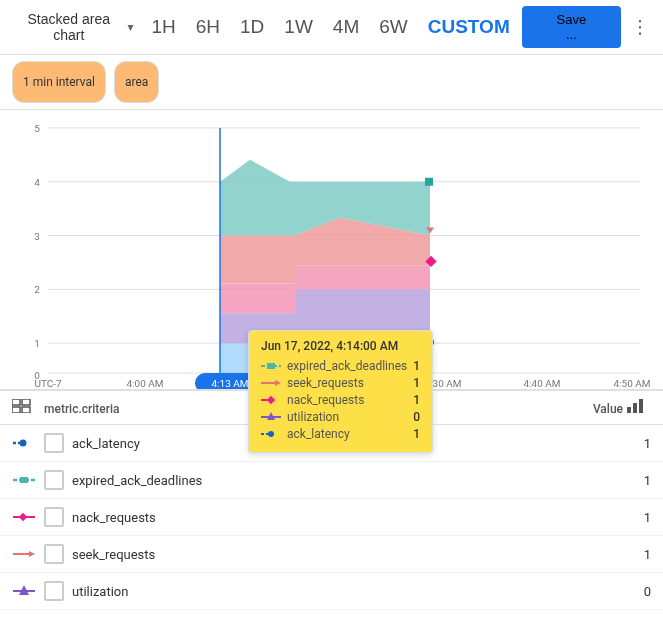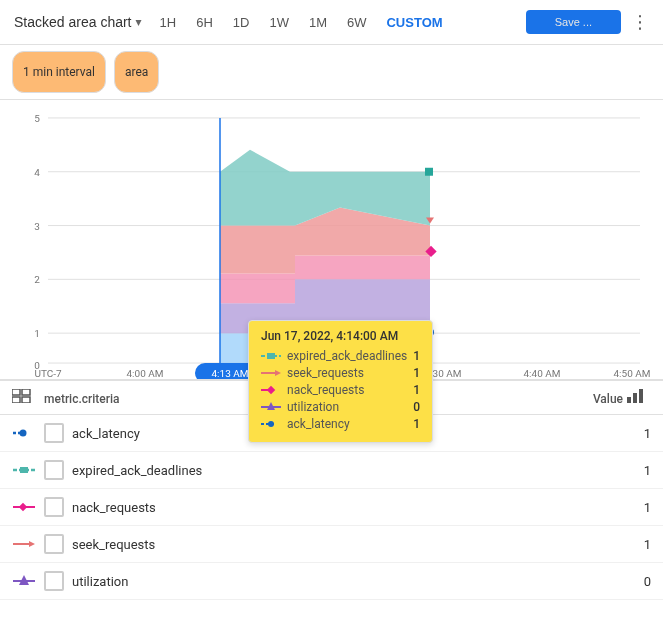--- a/index.html
+++ b/index.html
@@ -14,28 +14,28 @@
       gap: 4px;
     }
     .chart-title-btn {
       display: flex; align-items: center; gap: 4px;
       font-size: 14px; font-weight: 500; color: #333;
       background: none; border: none; cursor: pointer;
       padding: 4px 6px; border-radius: 4px;
     }
     .time-btn {
       background: none; border: none; cursor: pointer;
-      padding: 5px 8px; font-size: 13px; color: #555;
+      padding: 5px 8px; font-size: 19px; color: #555;
       border-radius: 4px;
     }
     .time-btn.active { color: #1a73e8; font-weight: 600; }
     .save-btn {
-      background: #1a73e8; color: #e5e5e5; border: none;
+      background: #1a73e8; color: #000000; border: none;
       padding: 6px 29px; border-radius: 4px; cursor: pointer;
-      font-size: 11px; margin-left: auto;
+      font-size: 13px; margin-left: auto;
     }
     .more-btn {
       background: none; border: none; cursor: pointer;
       padding: 5px 6px; font-size: 18px; color: #555; border-radius: 4px;
     }
 
     
     .subheader {
       display: flex; align-items: center; gap: 8px;
       padding: 6px 12px;
@@ -113,21 +113,21 @@
 
 <div class="header">
   <button class="chart-title-btn">
     <span>Stacked area chart</span>
     <span style="font-size:12px;color:#666;">▾</span>
   </button>
   <button class="time-btn">1H</button>
   <button class="time-btn">6H</button>
   <button class="time-btn">1D</button>
   <button class="time-btn">1W</button>
-  <button class="time-btn">1M</button>
+  <button class="time-btn">4M</button>
   <button class="time-btn">6W</button>
   <button class="time-btn active">CUSTOM</button>
   <button class="save-btn">Save ...</button>
   <button class="more-btn">⋮</button>
 </div>
 
 <div class="subheader">
   <span class="pill">1 min interval</span>
   <span class="pill">area</span>
 </div>

